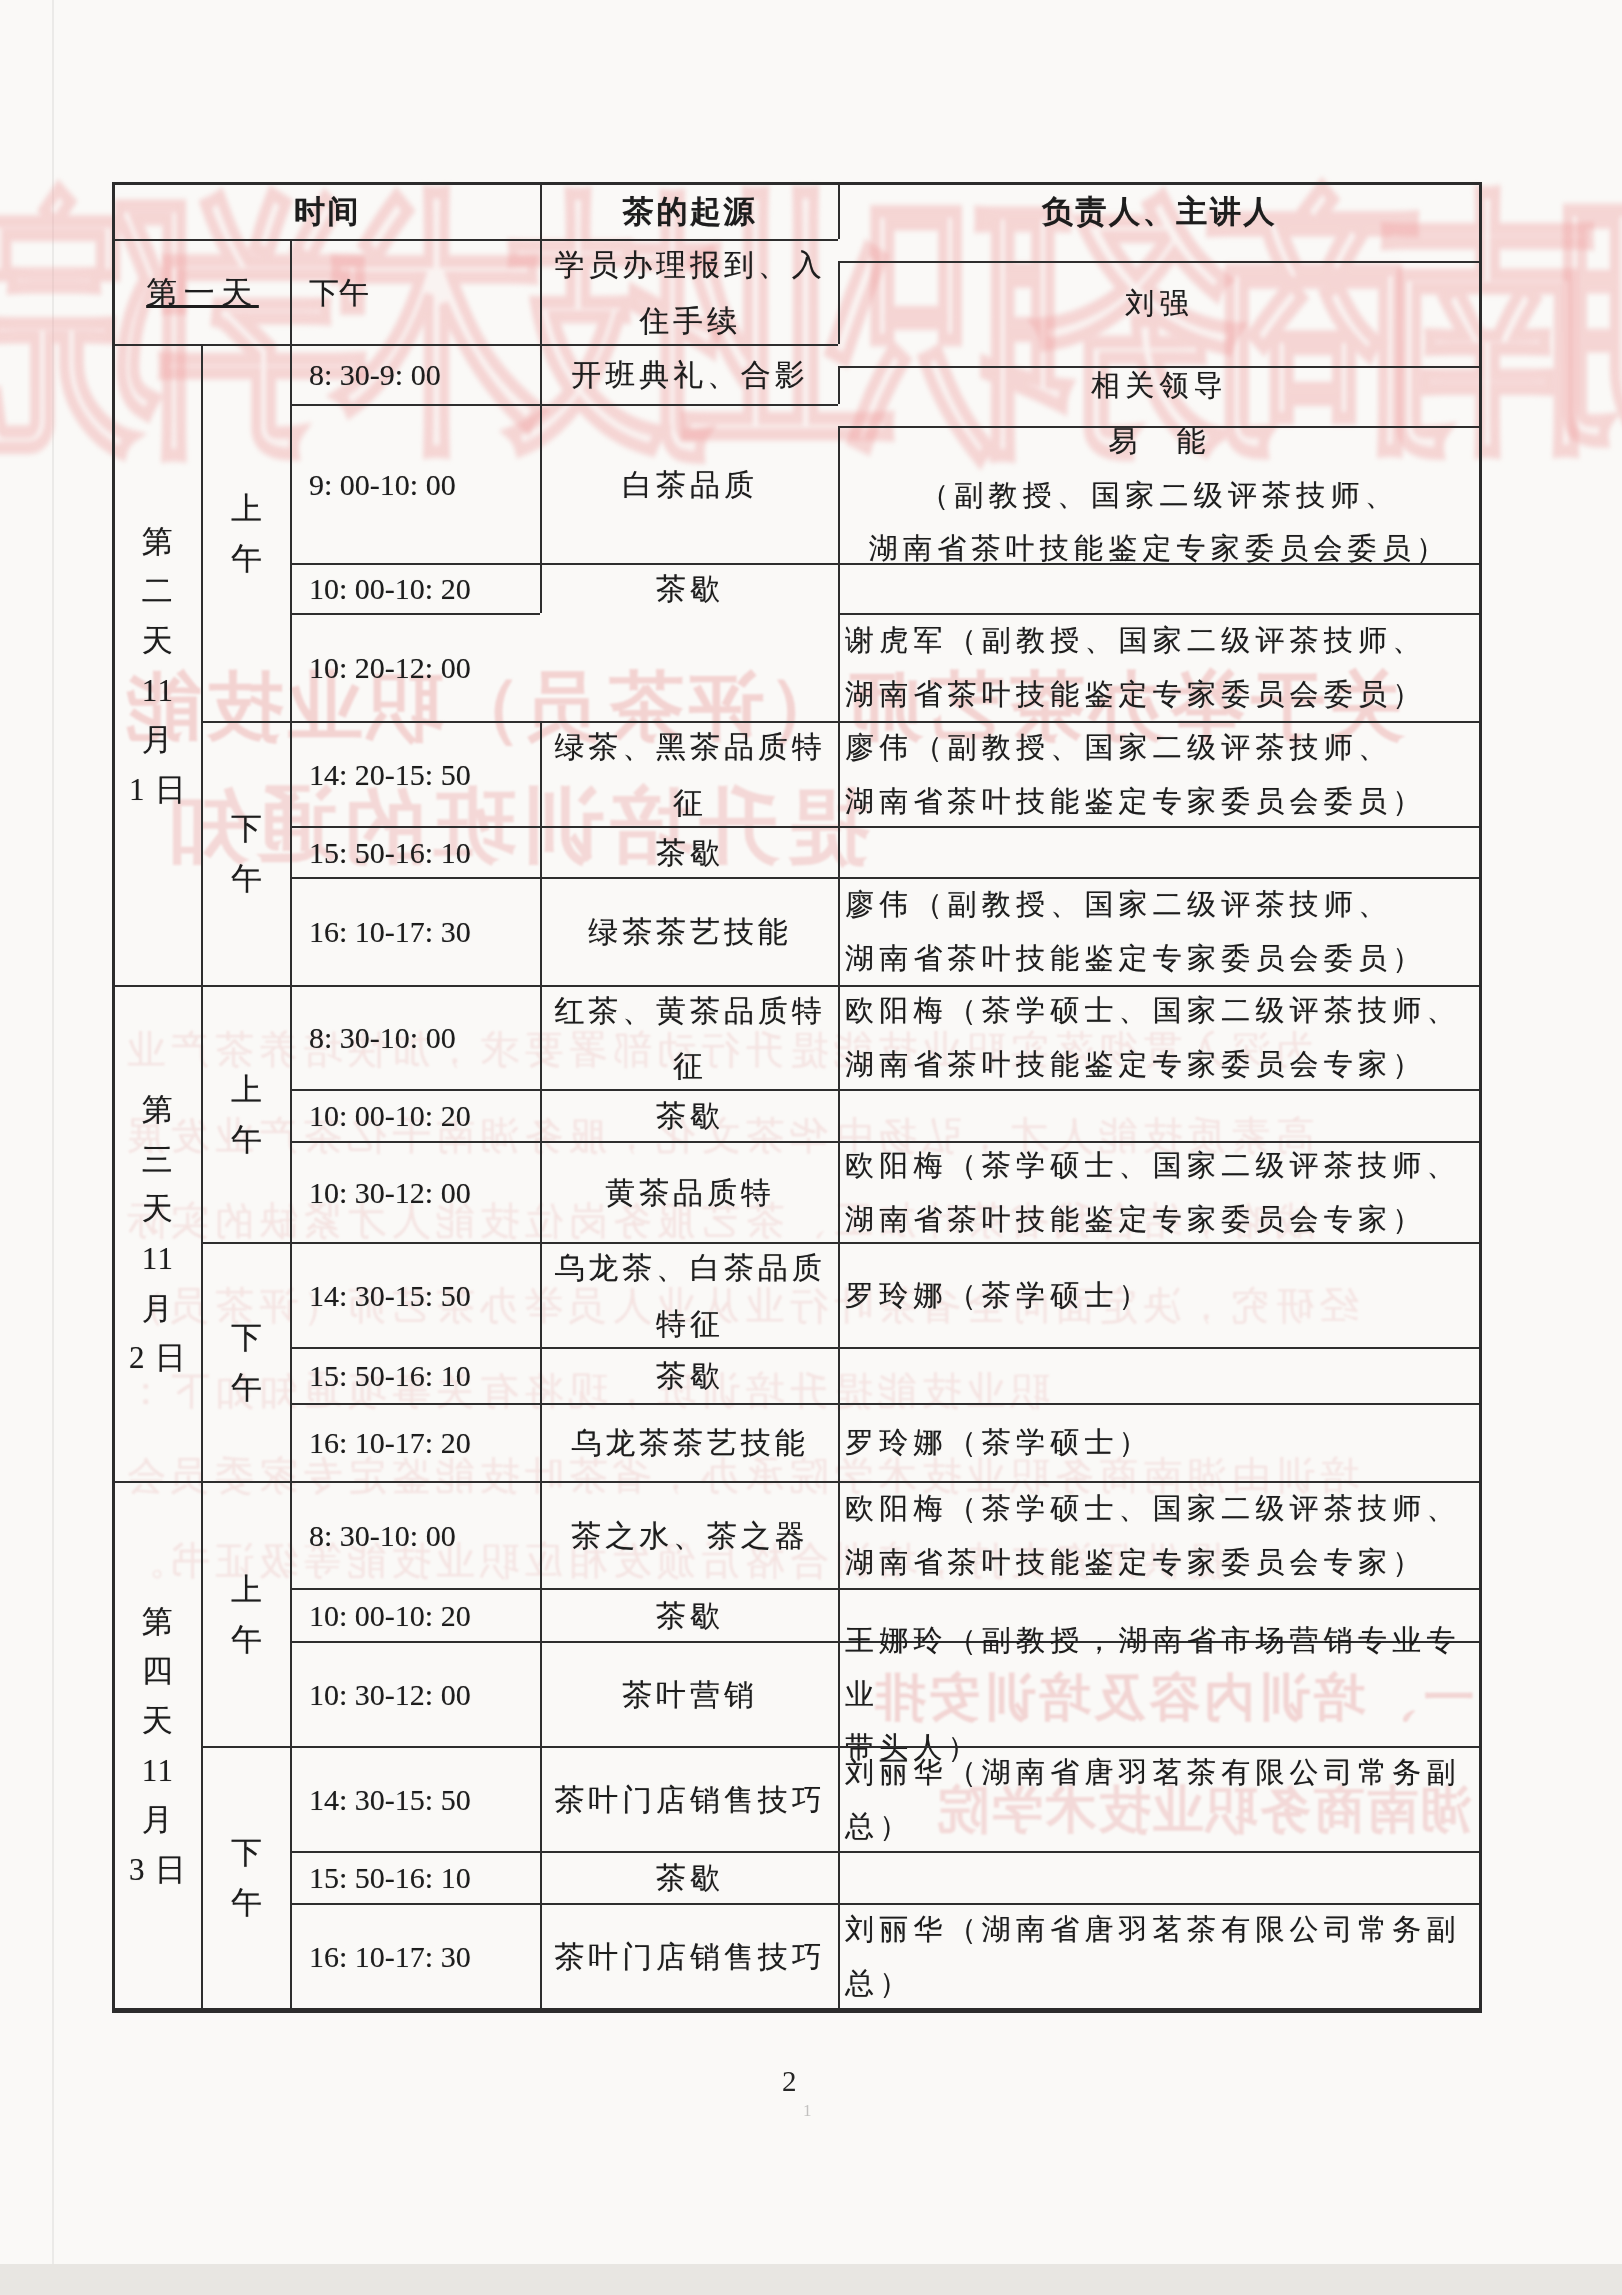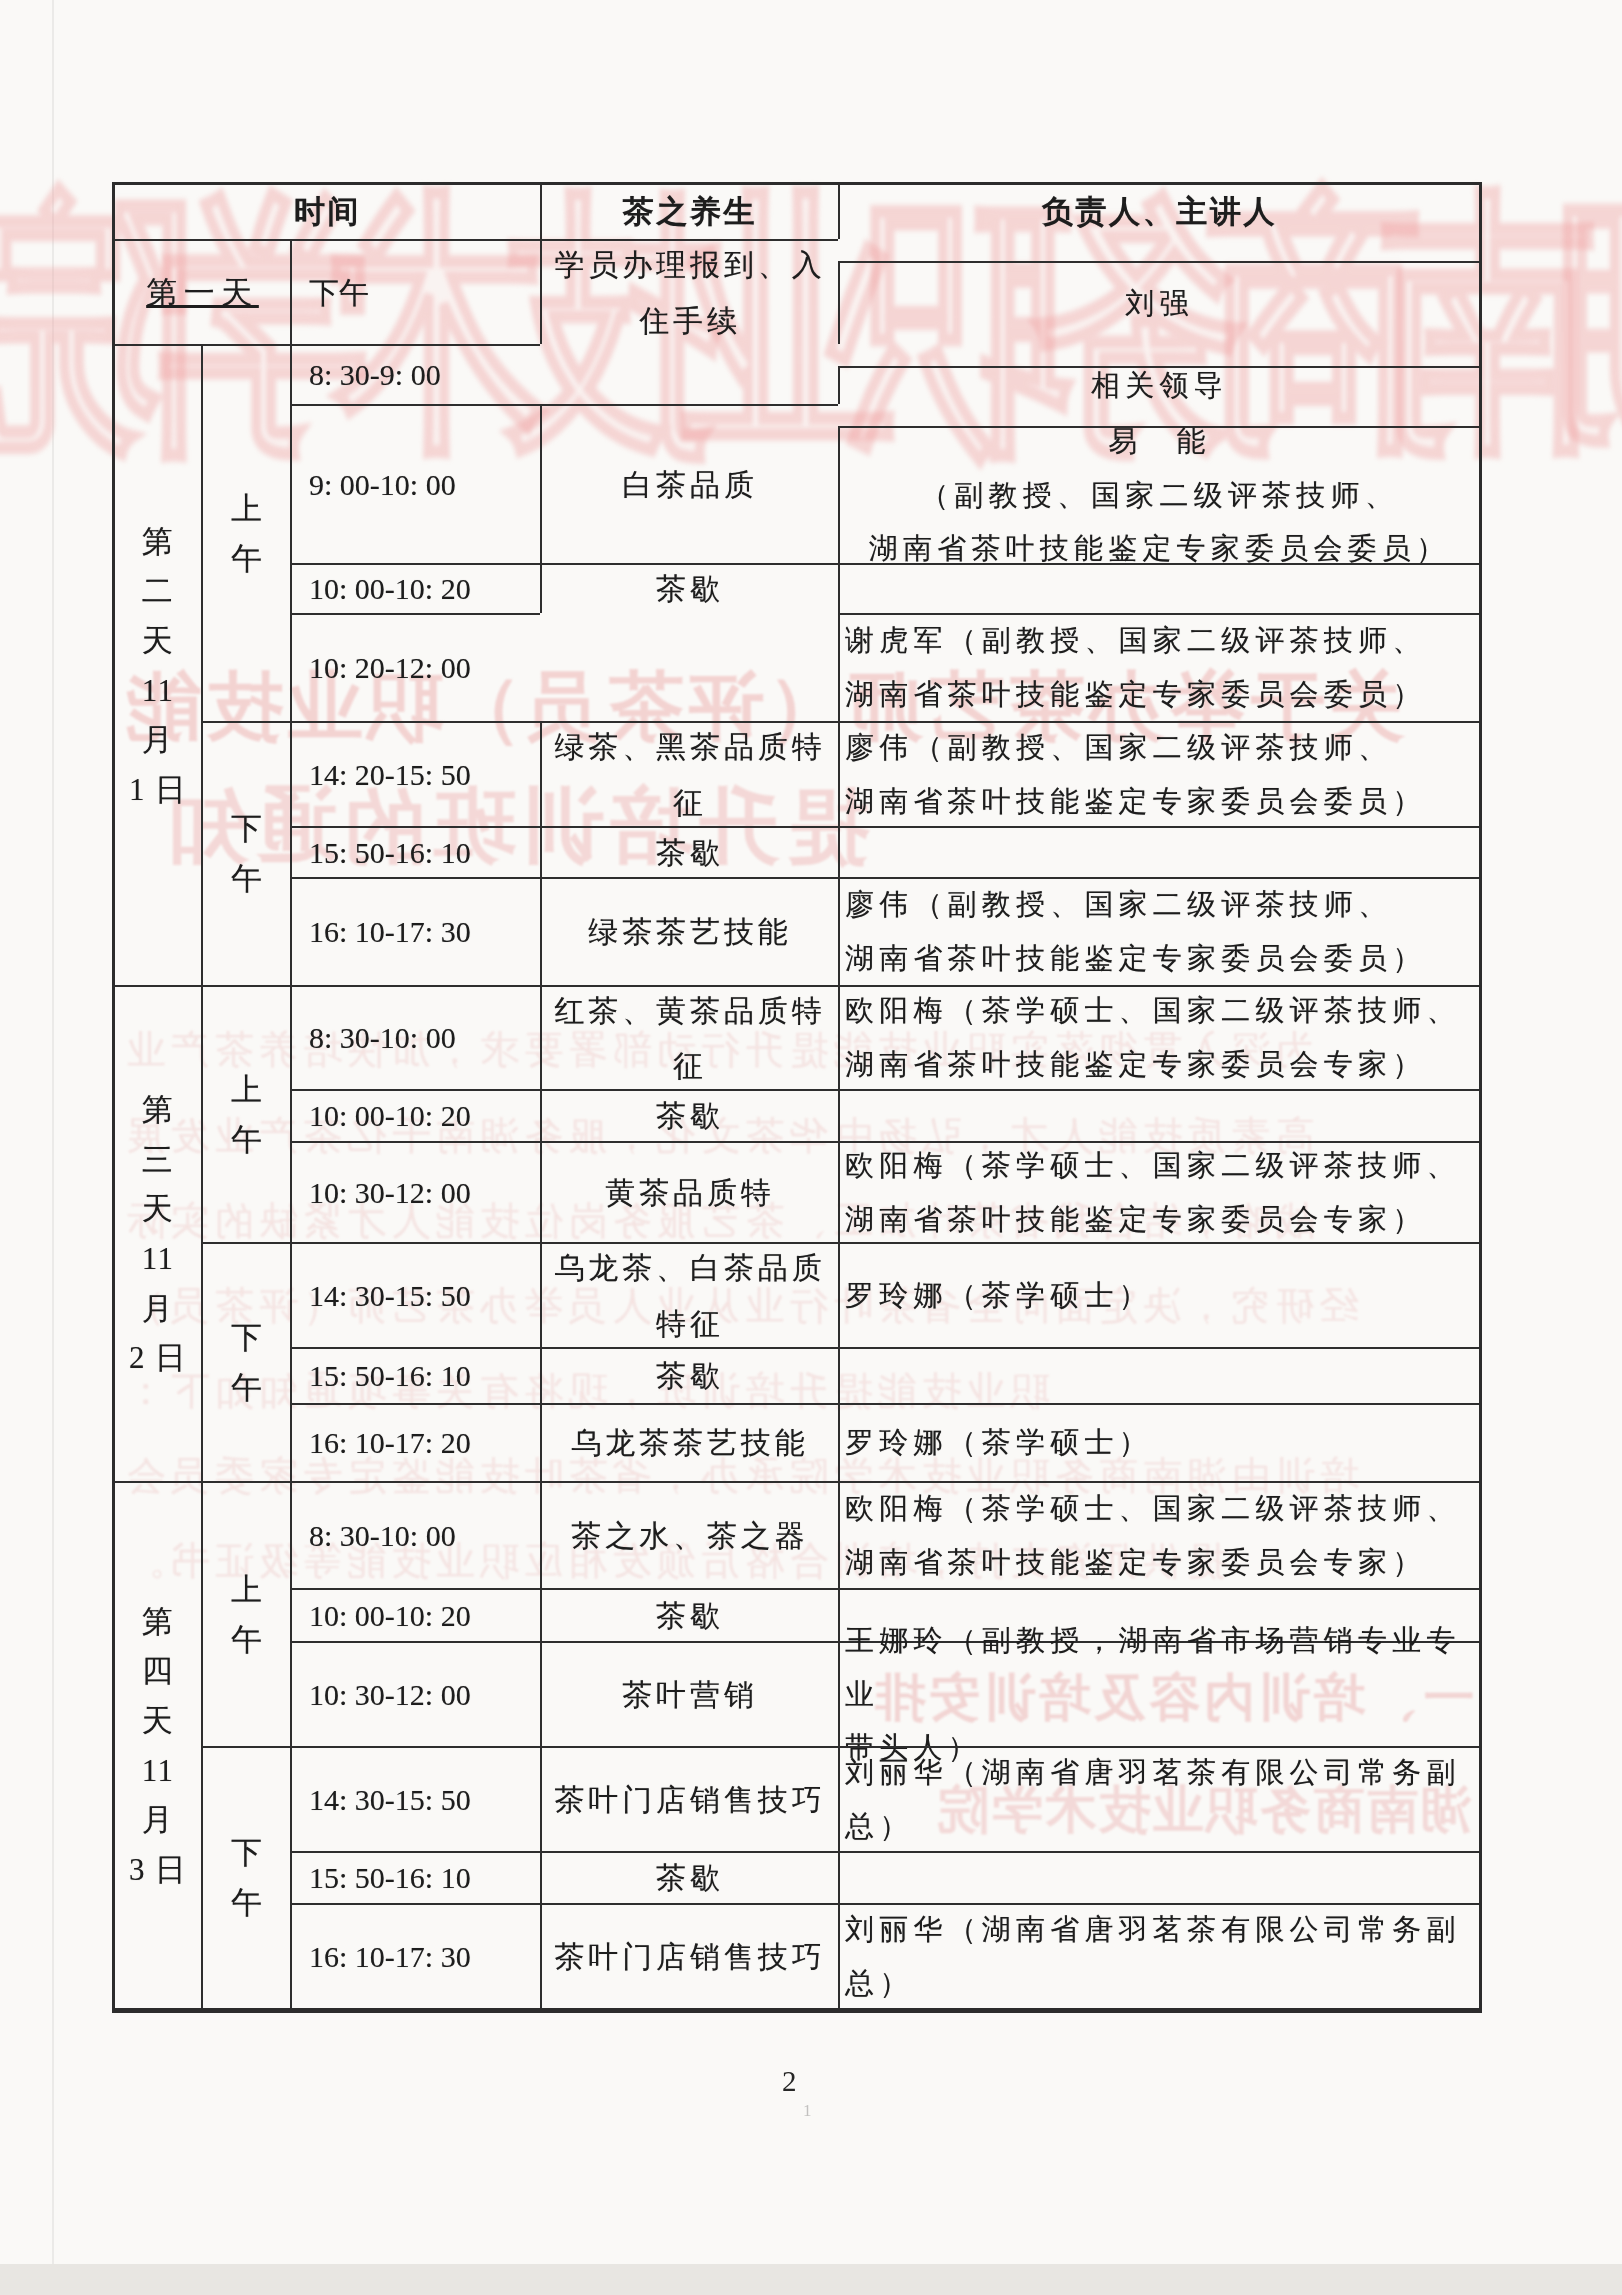--- a/index.html
+++ b/index.html
@@ -60,41 +60,42 @@
   <div class="wm wm-body" style="top:1279px">经研究，决定面向全省茶叶行业从业人员举办茶艺师（评茶员）</div>
   <div class="wm wm-body" style="top:1364px">职业技能提升培训班，现将有关事项通知如下：</div>
   <div class="wm wm-body" style="top:1449px">培训由湖南商务职业技术学院承办，省茶叶技能鉴定专家委员会</div>
   <div class="wm wm-body" style="top:1534px">提供师资支持，培训合格后颁发相应职业技能等级证书。</div>
   <div class="wm wm-bold1">一、培训内容及培训安排</div>
   <div class="wm wm-bold2">湖南商务职业技术学院</div>
 
   <div class="grid">
 
     <div class="c nl nt hd" style="grid-area:1/1/2/4">时间</div>
-    <div class="c nt hd" style="grid-area:1/4/2/5">茶之养生</div>
+    <div class="c nt hd" style="grid-area:1/4/2/5">茶的起源</div>
     <div class="c nt hd" style="grid-area:1/5/2/6">负责人、主讲人</div>
 
     <div class="c nl day1lab" style="grid-area:2/1/3/3">第一天</div>
     <div class="c t" style="grid-area:2/3/3/4">下午</div>
     <div class="c ct" style="grid-area:2/4/3/5">学员办理报到、入
 住手续</div>
     <div class="c p center" style="grid-area:2/5/3/6">刘强</div>
 
     <div class="c nl day" style="grid-area:3/1/10/2">第
 二
 天
 11
 月
 1 日</div>
     <div class="c period" style="grid-area:3/2/7/3">上
 午</div>
     <div class="c period" style="grid-area:7/2/10/3">下
 午</div>
 
     <div class="c t" style="grid-area:3/3/4/4">8: 30-9: 00</div>
+    <div class="c ct" style="grid-area:3/4/4/5">开班典礼、合影</div>
     <div class="c p center" style="grid-area:3/5/4/6">相关领导</div>
     <div class="c t" style="grid-area:4/3/5/4">9: 00-10: 00</div>
     <div class="c ct" style="grid-area:4/4/5/5">白茶品质</div>
     <div class="c p center" style="grid-area:4/5/5/6">易　能
 （副教授、国家二级评茶技师、
 湖南省茶叶技能鉴定专家委员会委员）</div>
     <div class="c t" style="grid-area:5/3/6/4">10: 00-10: 20</div>
     <div class="c ct" style="grid-area:5/4/6/5">茶歇</div>
     <div class="c p" style="grid-area:5/5/6/6"></div>
     <div class="c t" style="grid-area:6/3/7/4">10: 20-12: 00</div>

